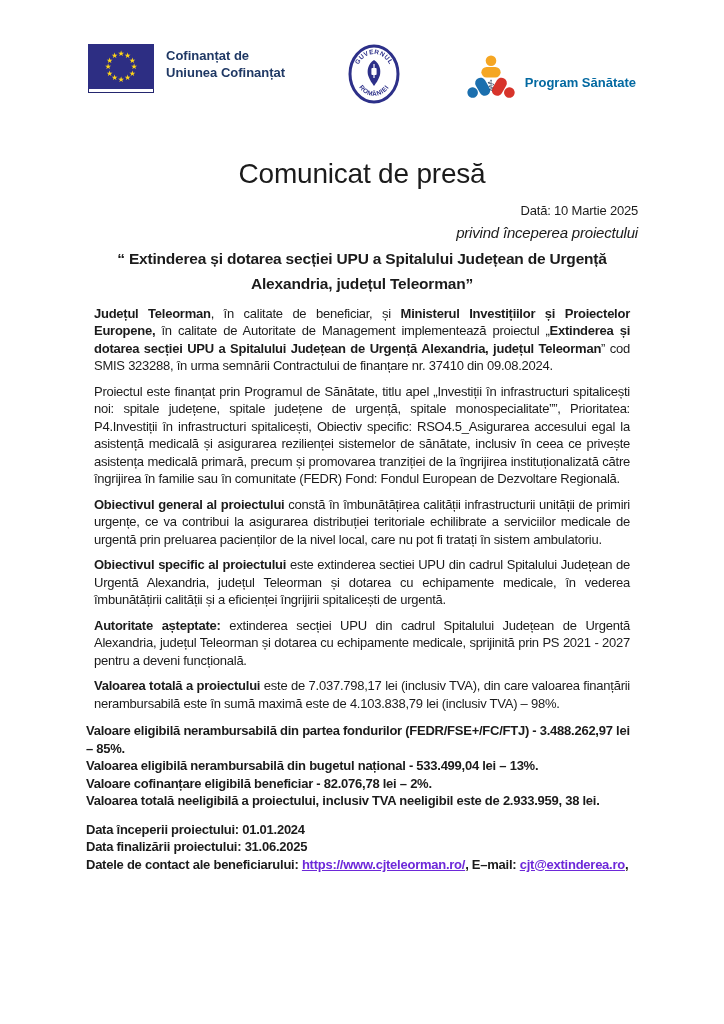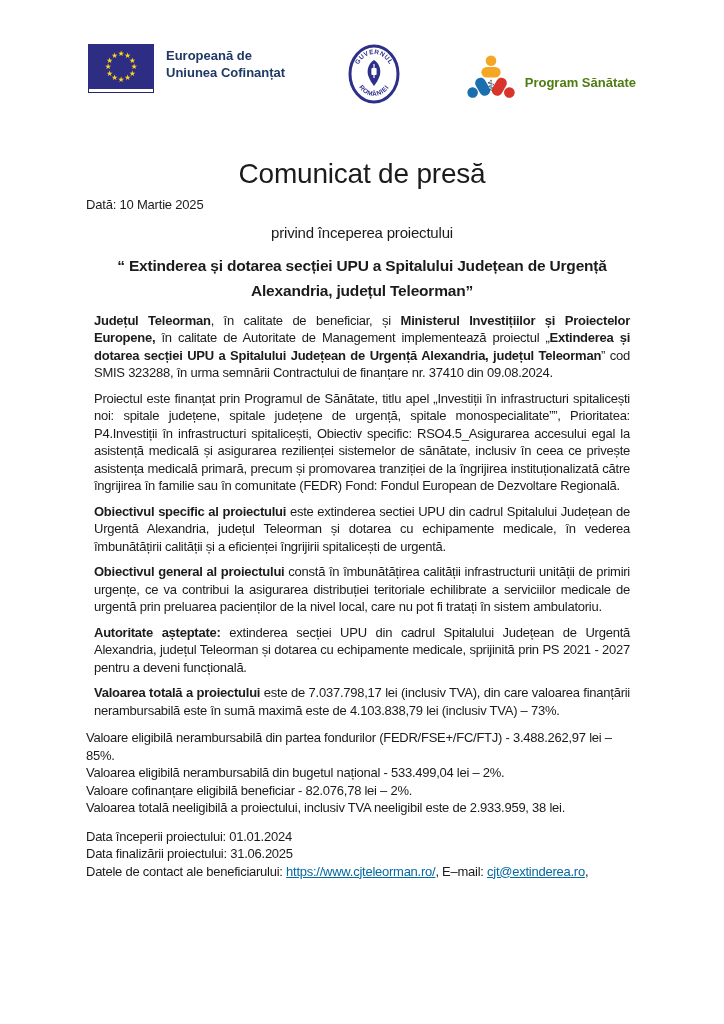--- a/index.html
+++ b/index.html
@@ -18,57 +18,57 @@
     display: flex;
     justify-content: space-between;
     align-items: flex-start;
     padding: 44px 88px 0 88px;
   }
   .eu-logo { display:flex; gap:12px; align-items:flex-start; }
   .eu-flag { flex:0 0 auto; box-shadow:0 0 0 1px #24276f inset; }
   .eu-caption { font-weight:bold; color:#1F3864; font-size:13px; line-height:1.3; padding-top:4px; }
   .gov-logo { margin-top:0; }
   .health-logo { display:flex; align-items:center; gap:7px; padding-top:8px; }
-  .health-caption { font-weight:bold; color:#4d7c0f; font-size:13px; white-space:nowrap; }
+  .health-caption { font-weight:bold; color:#0369a1; font-size:13px; white-space:nowrap; }
   
   main { padding: 0 86px; }
   .title {
     margin: 46px 0 0 0;
     text-align: center;
     font-size: 28px;
     font-weight: 400;
     letter-spacing: -0.2px;
   }
-  .date-line { font-size: 13px; margin-top: 7px; letter-spacing:-0.2px; }
-  .subject-line { text-align: center; font-size: 15px; margin-top: 12px; letter-spacing:-0.2px; }
+  .date-line { text-align: right; font-size: 13px; margin-top: 13px; letter-spacing:-0.2px; }
+  .subject-line { text-align: right; font-size: 15px; margin-top: 6px; letter-spacing:-0.2px;font-style:italic; }
   .project-title {
     text-align: center;
     font-weight: bold;
     font-size: 15.5px;
     line-height: 1.6;
-    margin-top: 13px;
+    margin-top: 6px;
     letter-spacing:-0.2px;
   }
   p.body {
     font-size: 13px;
     line-height: 17.5px;
     letter-spacing: -0.25px;
     text-align: justify;
     margin: 8px;
   }
-  .line { font-size:13px; line-height:17.5px; letter-spacing:-0.25px; }
+  .line { font-size:13px; line-height:17.5px; letter-spacing:-0.25px;font-weight:bold; }
   .mt-p1 { margin-top: 15px; }
   .mt-p2 { margin-top: 24px; }
   .mt-p3 { margin-top: 13px; }
   .mt-p4 { margin-top: 19px; }
   .mt-p5 { margin-top: 22px; }
   .mt-p6 { margin-top: 17px; }
   .mt-vals { margin-top: 10px; }
   .mt-dates { margin-top: 11px; }
-  a.doc-link { color:#0369a1; text-decoration: underline; }
+  a.doc-link { color:#6d28d9; text-decoration: underline; }
 </style>
 </head>
 <body>
 
 <div class="page">
 
   <header class="logos">
 
     <div class="eu-logo">
       <span class="eu-flag">
@@ -84,21 +84,21 @@
             <text x="33" y="38">★</text>
             <text x="26.5" y="36.3">★</text>
             <text x="21.7" y="31.5">★</text>
             <text x="20" y="25">★</text>
             <text x="21.7" y="18.5">★</text>
             <text x="26.5" y="13.7">★</text>
           </g>
         </svg>
       </span>
       <span class="eu-caption">
-        <div>Europeană de</div>
+        <div>Cofinanțat de</div>
         <div>Uniunea Cofinanțat</div>
       </span>
     </div>
 
     <div class="gov-logo">
       <svg width="52" height="60" viewBox="0 0 52 60" aria-hidden="true">
         <ellipse cx="26" cy="30" rx="24" ry="28" fill="none" stroke="#2D3089" stroke-width="3"></ellipse>
         <defs>
           <path id="arcTop" d="M 8,32 A 18,22 0 0 1 44,32" fill="none"></path>
           <path id="arcBot" d="M 7,29 A 19,23 0 0 0 45,29" fill="none"></path>
@@ -148,31 +148,31 @@
 
     <div class="project-title">
       <span>“ Extinderea și dotarea secției UPU a Spitalului Județean de Urgență</span><br>
       <span>Alexandria, județul Teleorman”</span>
     </div>
 
     <p class="body mt-p1"><b>Județul Teleorman</b><span>, în calitate de beneficiar, și </span><b>Ministerul Investițiilor și Proiectelor Europene,</b><span> în calitate de Autoritate de Management implementează proiectul „</span><b>Extinderea și dotarea secției UPU a Spitalului Județean de Urgență Alexandria, județul Teleorman</b><span>” cod SMIS 323288, în urma semnării Contractului de finanțare nr. 37410 din 09.08.2024.</span></p>
 
     <p class="body mt-p2"><span>Proiectul este finanțat prin Programul de Sănătate, titlu apel „Investiții în infrastructuri spitalicești noi: spitale județene, spitale județene de urgență, spitale monospecialitate””, Prioritatea: P4.Investiții în infrastructuri spitalicești, Obiectiv specific: RSO4.5_Asigurarea accesului egal la asistență medicală și asigurarea rezilienței sistemelor de sănătate, inclusiv în ceea ce privește asistența medicală primară, precum și promovarea tranziției de la îngrijirea instituționalizată către îngrijirea în familie sau în comunitate (FEDR) Fond: Fondul European de Dezvoltare Regională.</span></p>
 
+    <p class="body mt-p3"><b>Obiectivul general al proiectului</b><span> constă în îmbunătățirea calității infrastructurii unității de primiri urgențe, ce va contribui la asigurarea distribuției teritoriale echilibrate a serviciilor medicale de urgentă prin preluarea pacienților de la nivel local, care nu pot fi tratați în sistem ambulatoriu.</span></p>
+
     <p class="body mt-p4"><b>Obiectivul specific al proiectului</b><span> este extinderea sectiei UPU din cadrul Spitalului Județean de Urgentă Alexandria, județul Teleorman și dotarea cu echipamente medicale, în vederea îmbunătățirii calității și a eficienței îngrijirii spitalicești de urgentă.</span></p>
-
-    <p class="body mt-p3"><b>Obiectivul general al proiectului</b><span> constă în îmbunătățirea calității infrastructurii unității de primiri urgențe, ce va contribui la asigurarea distribuției teritoriale echilibrate a serviciilor medicale de urgentă prin preluarea pacienților de la nivel local, care nu pot fi tratați în sistem ambulatoriu.</span></p>
 
     <p class="body mt-p5"><b>Autoritate așteptate:</b><span> extinderea secției UPU din cadrul Spitalului Județean de Urgentă Alexandria, județul Teleorman și dotarea cu echipamente medicale, sprijinită prin PS 2021 - 2027 pentru a deveni funcțională.</span></p>
 
-    <p class="body mt-p6"><b>Valoarea totală a proiectului</b><span> este de 7.037.798,17 lei (inclusiv TVA), din care valoarea finanțării nerambursabilă este în sumă maximă este de 4.103.838,79 lei (inclusiv TVA) – 73%.</span></p>
+    <p class="body mt-p6"><b>Valoarea totală a proiectului</b><span> este de 7.037.798,17 lei (inclusiv TVA), din care valoarea finanțării nerambursabilă este în sumă maximă este de 4.103.838,79 lei (inclusiv TVA) – 98%.</span></p>
 
     <div class="mt-vals">
       <div class="line">Valoare eligibilă nerambursabilă din partea fondurilor (FEDR/FSE+/FC/FTJ) - 3.488.262,97 lei – 85%.</div>
-      <div class="line">Valoarea eligibilă nerambursabilă din bugetul național - 533.499,04 lei – 2%.</div>
+      <div class="line">Valoarea eligibilă nerambursabilă din bugetul național - 533.499,04 lei – 13%.</div>
       <div class="line">Valoare cofinanțare eligibilă beneficiar - 82.076,78 lei – 2%.</div>
       <div class="line">Valoarea totală neeligibilă a proiectului, inclusiv TVA neeligibil este de 2.933.959, 38 lei.</div>
     </div>
 
     <div class="mt-dates">
       <div class="line">Data începerii proiectului:  01.01.2024</div>
       <div class="line">Data finalizării proiectului: 31.06.2025</div>
       <div class="line"><span>Datele de contact ale beneficiarului: </span><a href="#" class="doc-link">https://www.cjteleorman.ro/</a><span>, E–mail: </span><a href="#" class="doc-link">cjt@extinderea.ro</a><span>,</span></div>
     </div>
 

